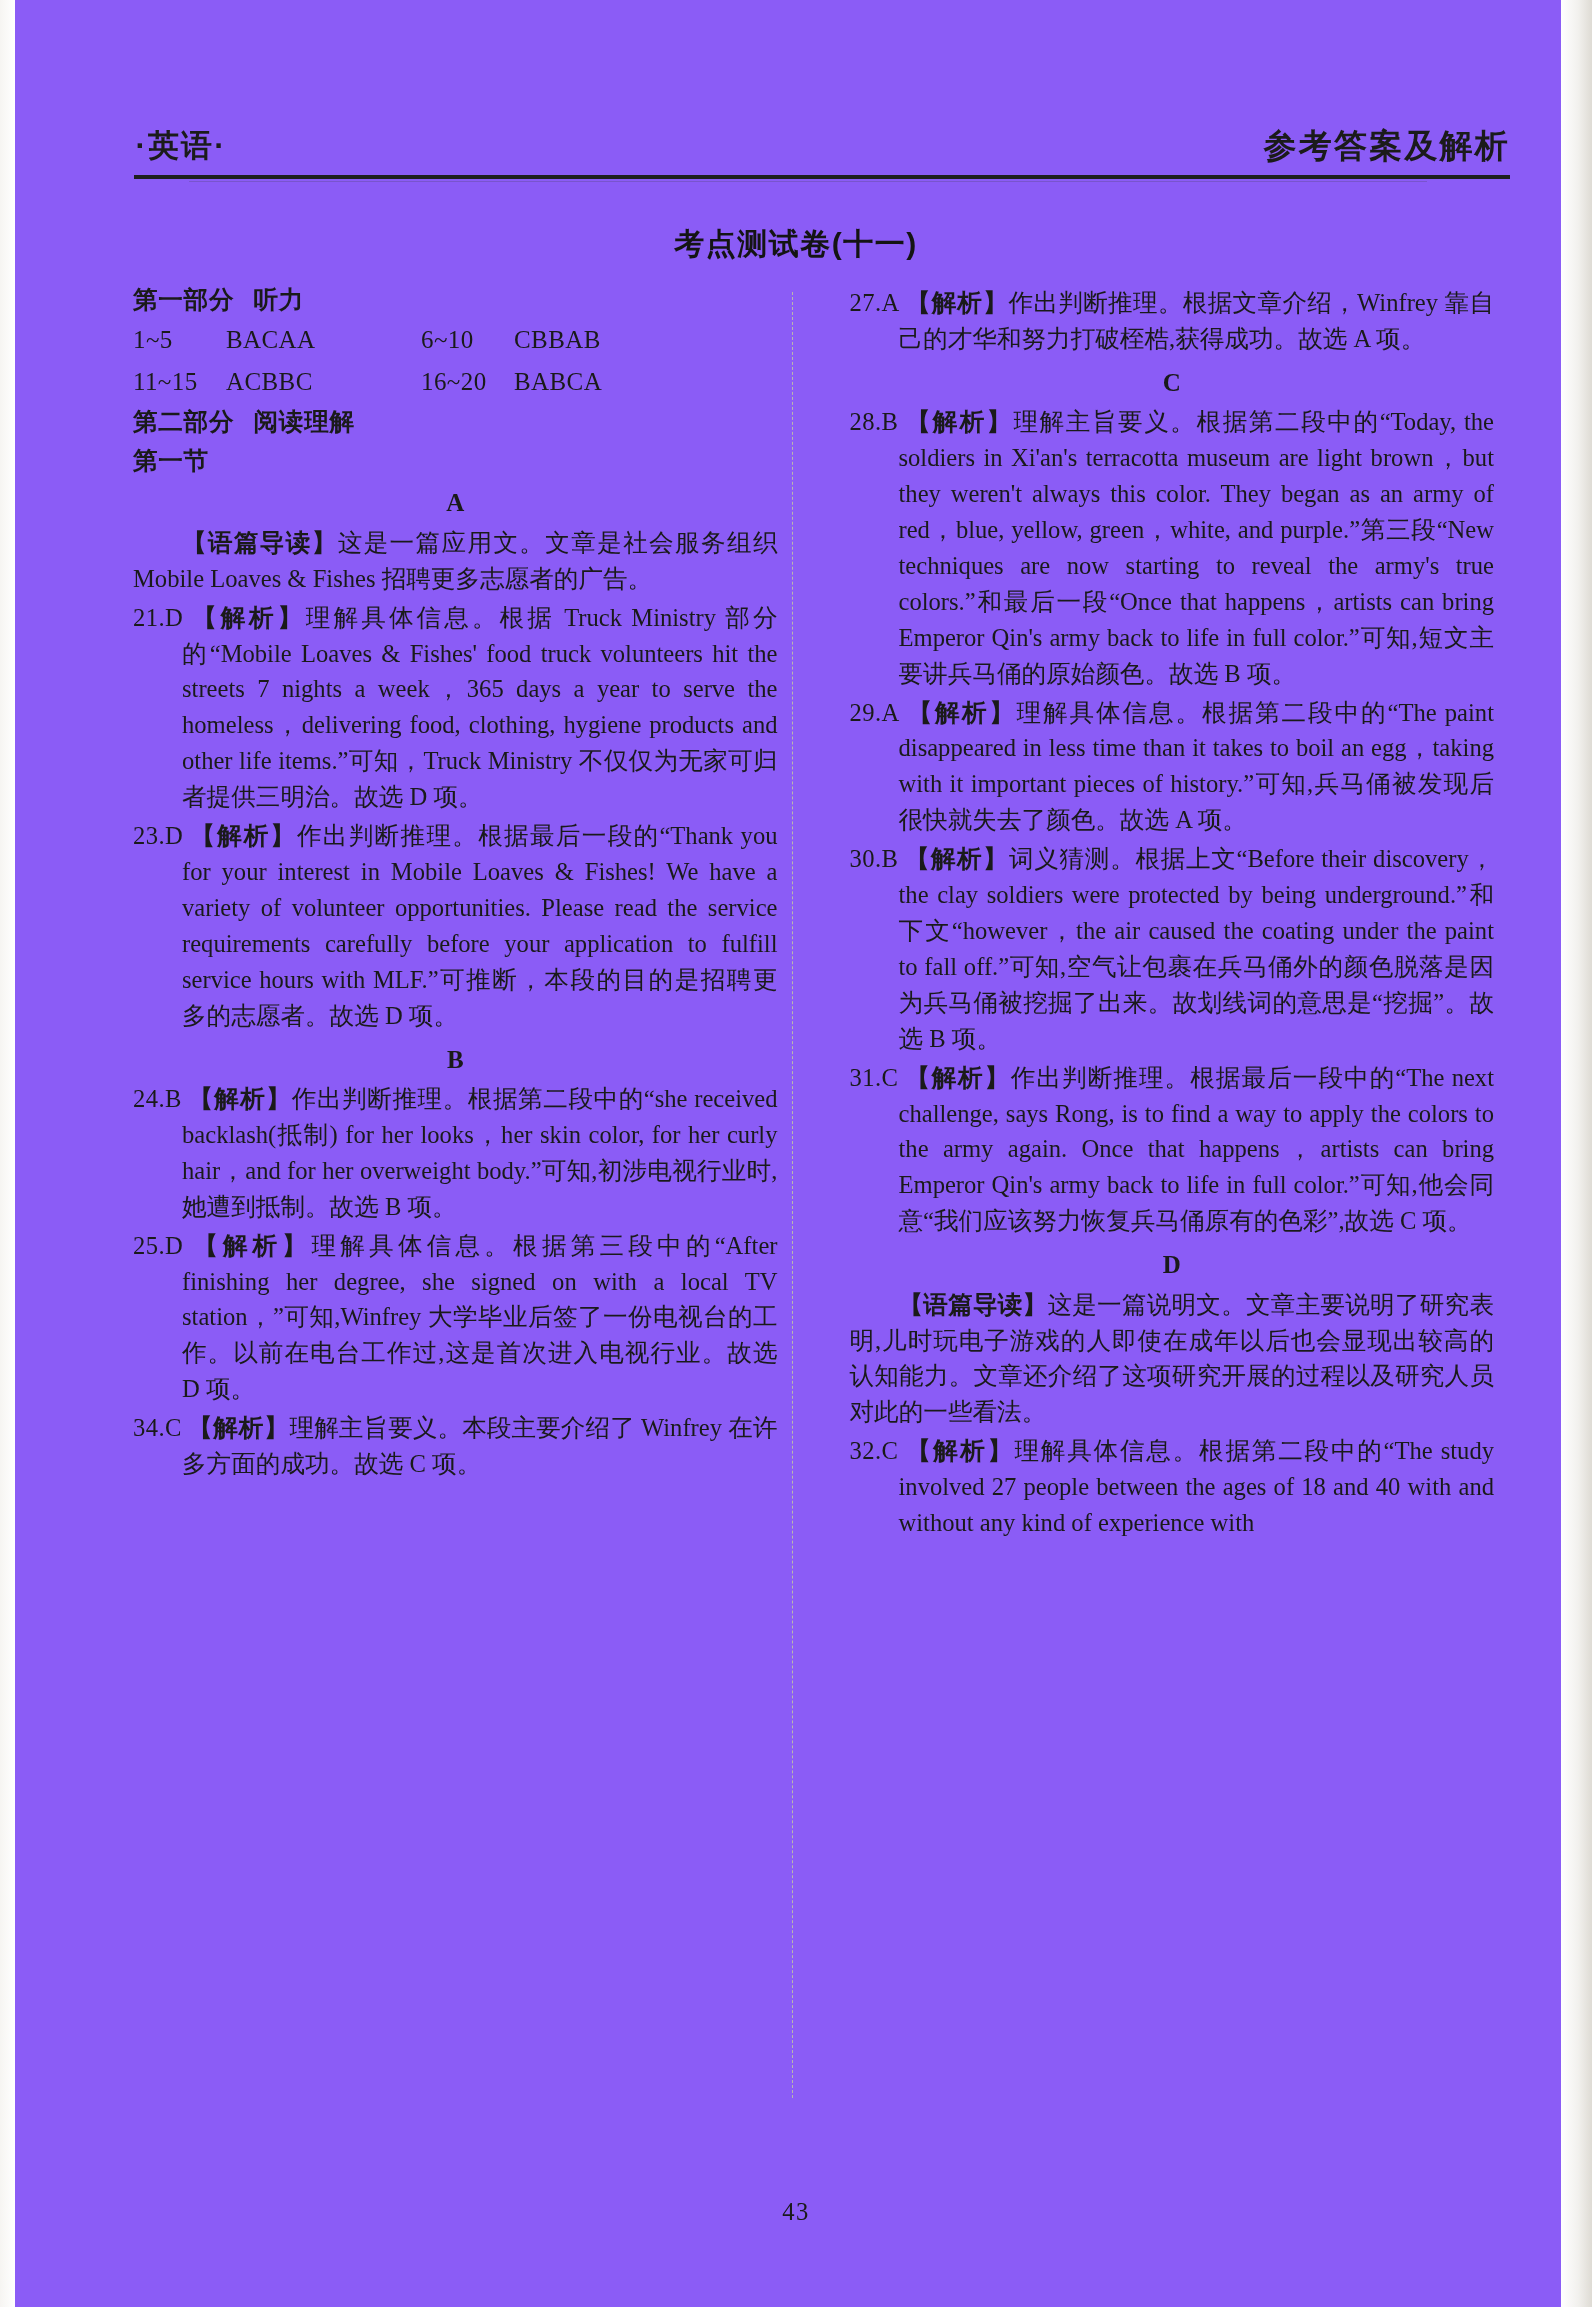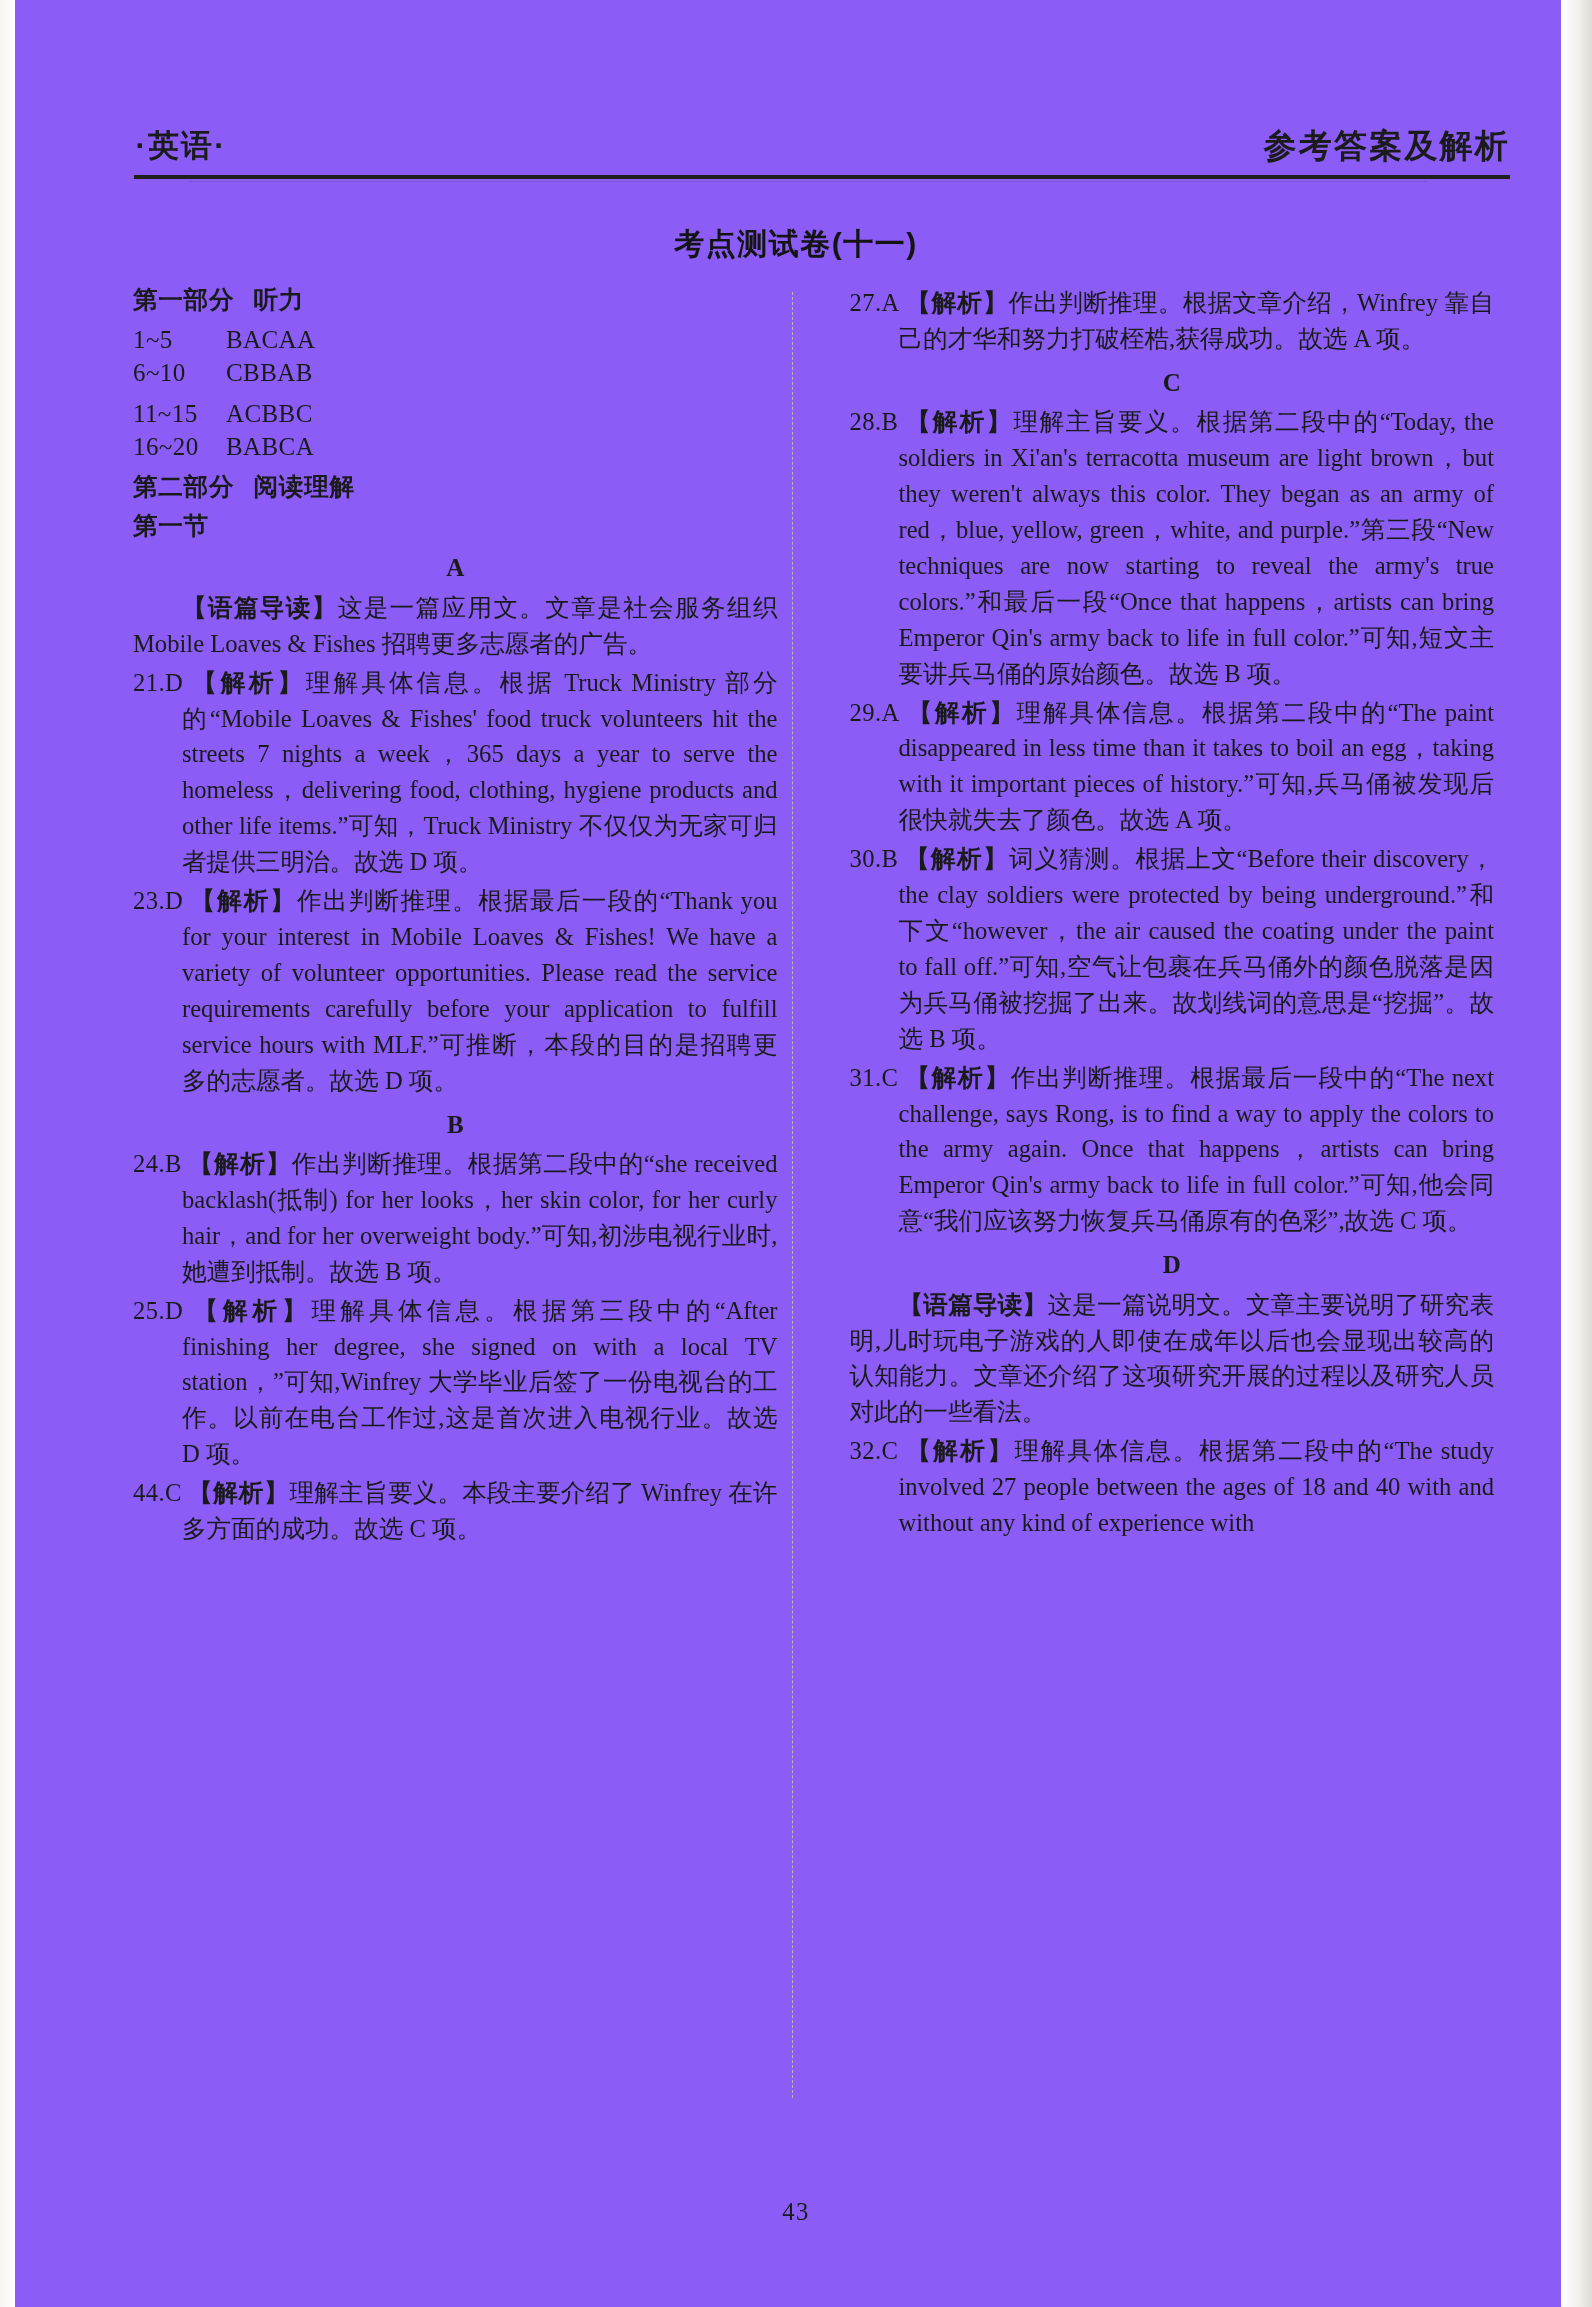--- a/index.html
+++ b/index.html
@@ -135,21 +135,20 @@
     margin: 0 0 8.2px 0;
     line-height: 1.26;
   }
   .sec-head .gap { display: inline-block; width: 19.4px; }
 
   .ans-row {
     font-size: 25px;
     line-height: 1.3;
     margin: 0 0 9px 0;
     display: flex;
-    flex-direction: column;
   }
   .ans-cell { width: 288px; letter-spacing: 0.4px; }
   .ans-cell .rng { display: inline-block; min-width: 93px; }
 
   .passage-letter {
     text-align: center;
     font-family: "Liberation Serif", "DejaVu Serif", serif;
     font-weight: bold;
     font-size: 25px;
     margin: 12px 0 7.5px 0;
@@ -254,21 +253,21 @@
 
 
       <p class="item"><span class="num">23.D</span> <span class="tag">【解析】</span><span>作出判断推理。根据最后一段的“Thank you for your interest in Mobile Loaves &amp; Fishes! We have a variety of volunteer opportunities. Please read the service requirements carefully before your application to fulfill service hours with MLF.”可推断，本段的目的是招聘更多的志愿者。故选 D 项。</span></p>
 
       <div class="passage-letter">B</div>
 
       <p class="item"><span class="num">24.B</span> <span class="tag">【解析】</span><span>作出判断推理。根据第二段中的“she received backlash(抵制) for her looks，her skin color, for her curly hair，and for her overweight body.”可知,初涉电视行业时,她遭到抵制。故选 B 项。</span></p>
 
       <p class="item"><span class="num">25.D</span> <span class="tag">【解析】</span><span>理解具体信息。根据第三段中的“After finishing her degree, she signed on with a local TV station，”可知,Winfrey 大学毕业后签了一份电视台的工作。以前在电台工作过,这是首次进入电视行业。故选 D 项。</span></p>
 
-      <p class="item"><span class="num">44.C</span> <span class="tag">【解析】</span><span>理解主旨要义。本段主要介绍了 Winfrey 在许多方面的成功。故选 C 项。</span></p>
+      <p class="item"><span class="num">34.C</span> <span class="tag">【解析】</span><span>理解主旨要义。本段主要介绍了 Winfrey 在许多方面的成功。故选 C 项。</span></p>
 
     </div>
 
     <div class="col right">
 
       <p class="item"><span class="num">27.A</span> <span class="tag">【解析】</span><span>作出判断推理。根据文章介绍，Winfrey 靠自己的才华和努力打破桎梏,获得成功。故选 A 项。</span></p>
 
       <div class="passage-letter">C</div>
 
       <p class="item"><span class="num">28.B</span> <span class="tag">【解析】</span><span>理解主旨要义。根据第二段中的“Today, the soldiers in Xi'an's terracotta museum are light brown，but they weren't always this color. They began as an army of red，blue, yellow, green，white, and purple.”第三段“New techniques are now starting to reveal the army's true colors.”和最后一段“Once that happens，artists can bring Emperor Qin's army back to life in full color.”可知,短文主要讲兵马俑的原始颜色。故选 B 项。</span></p>

